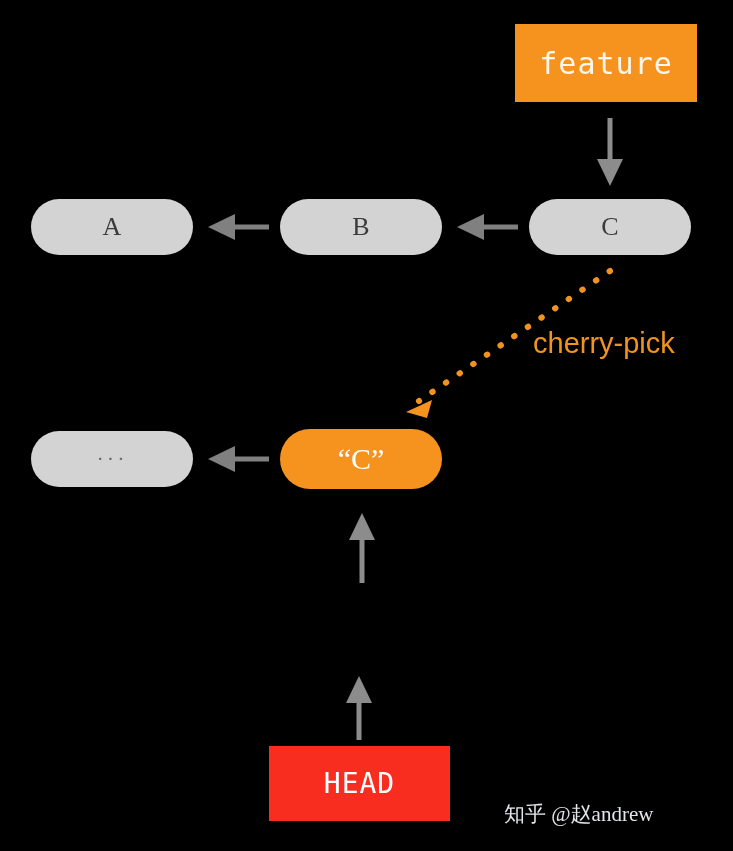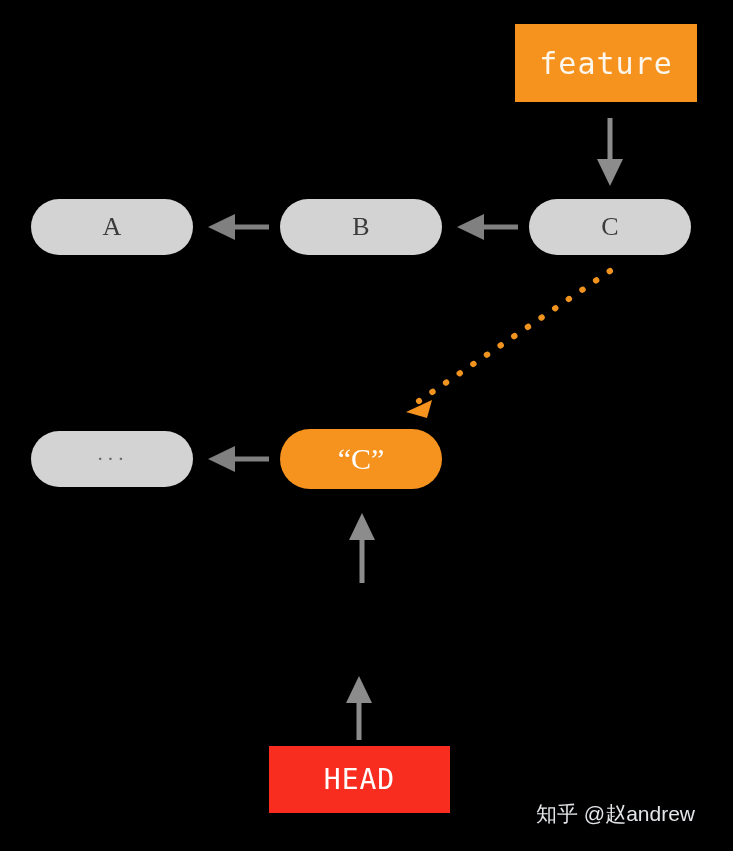--- a/index.html
+++ b/index.html
@@ -40,21 +40,21 @@
     top: 589px;
     width: 188px;
     height: 76px;
     background: linear-gradient(180deg, #8cac52 0%, #74a33e 40%, #2c9b25 100%);
     color: #f4fff0;
   }
   #head-box {
     left: 269px;
     top: 746px;
     width: 181px;
-    height: 67px;
+    height: 75px;
     background: #f92c20;
     color: #ffffff;
     font-size: 28px;
   }
   .commit-node {
     position: absolute;
     display: flex;
     align-items: center;
     justify-content: center;
     background: #d3d3d3;
@@ -88,25 +88,25 @@
     position: absolute;
     left: 533px;
     top: 327px;
     color: #f0931f;
     font-family: "Liberation Sans", sans-serif;
     font-size: 29px;
     white-space: nowrap;
   }
   #watermark {
     position: absolute;
-    left: 536px;
+    left: 504px;
     top: 800px;
     color: #e3e5e8;
     font-size: 21px;
-    font-family: Liberation Sans, sans-serif;
+    font-family: Liberation Serif, serif;
     white-space: nowrap;
   }
 </style>
 </head>
 <body>
 
 <div id="canvas">
 
   <div class="branch-box" id="feature-box">
     <span>feature</span>
@@ -166,16 +166,17 @@
       <polygon points="362,513 349,540 375,540" fill="#8c8c8c"></polygon>
     </g>
 
     <g>
       <line x1="359" y1="740" x2="359" y2="700" stroke="#8c8c8c" stroke-width="5"></line>
       <polygon points="359,676 346,703 372,703" fill="#8c8c8c"></polygon>
     </g>
 
   </svg>
 
+  <div id="cherry-pick-label">cherry-pick</div>
 
   <div id="watermark">知乎 @赵andrew</div>
 
 </div>
 
 </body></html>

